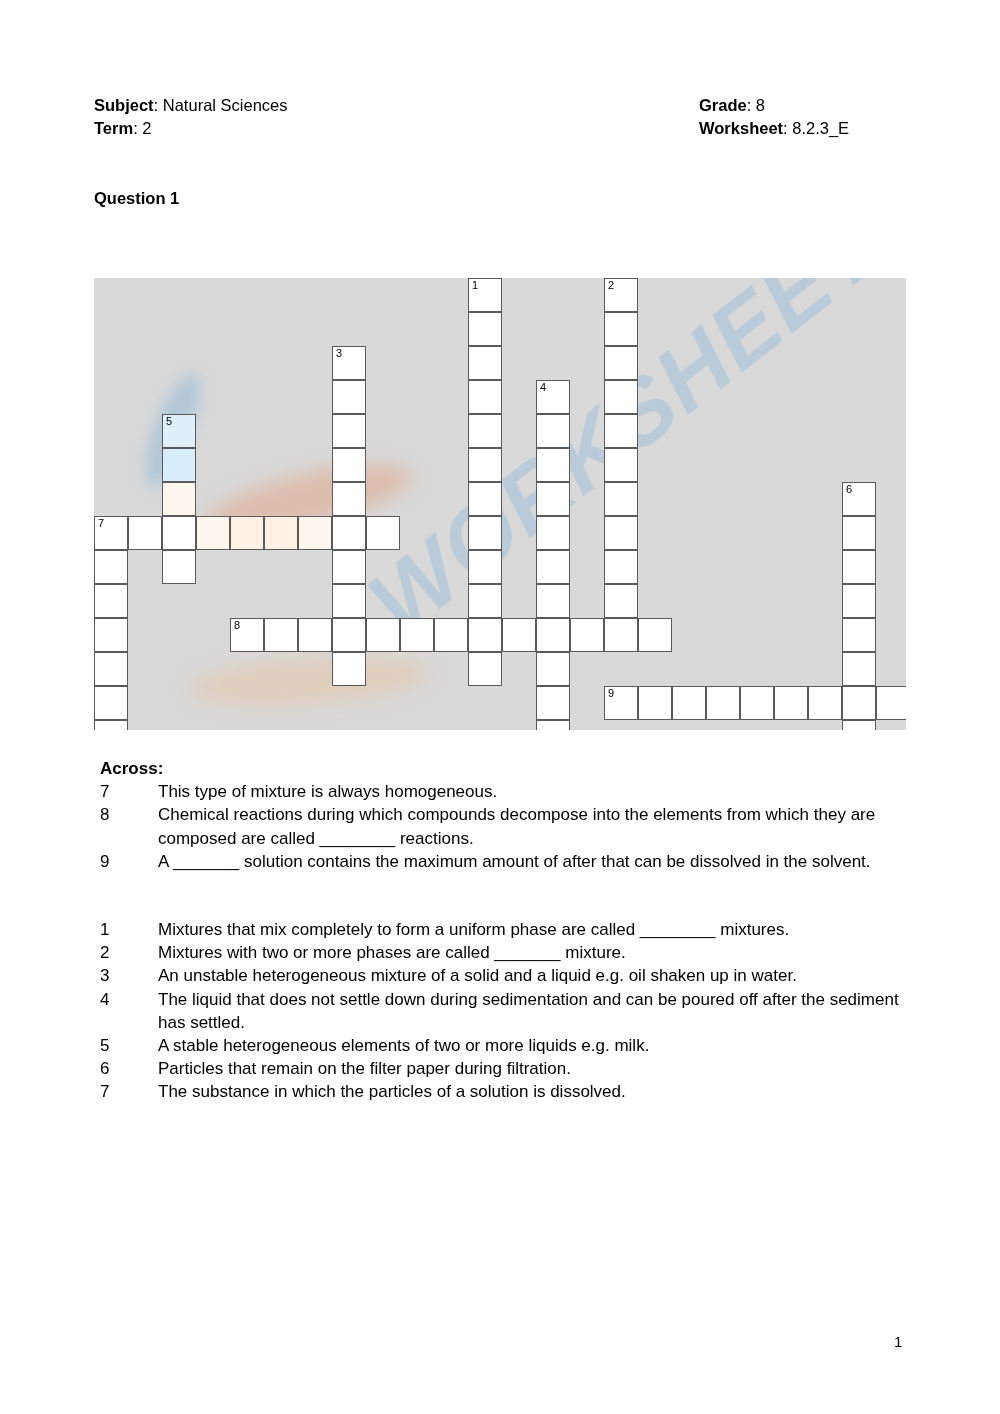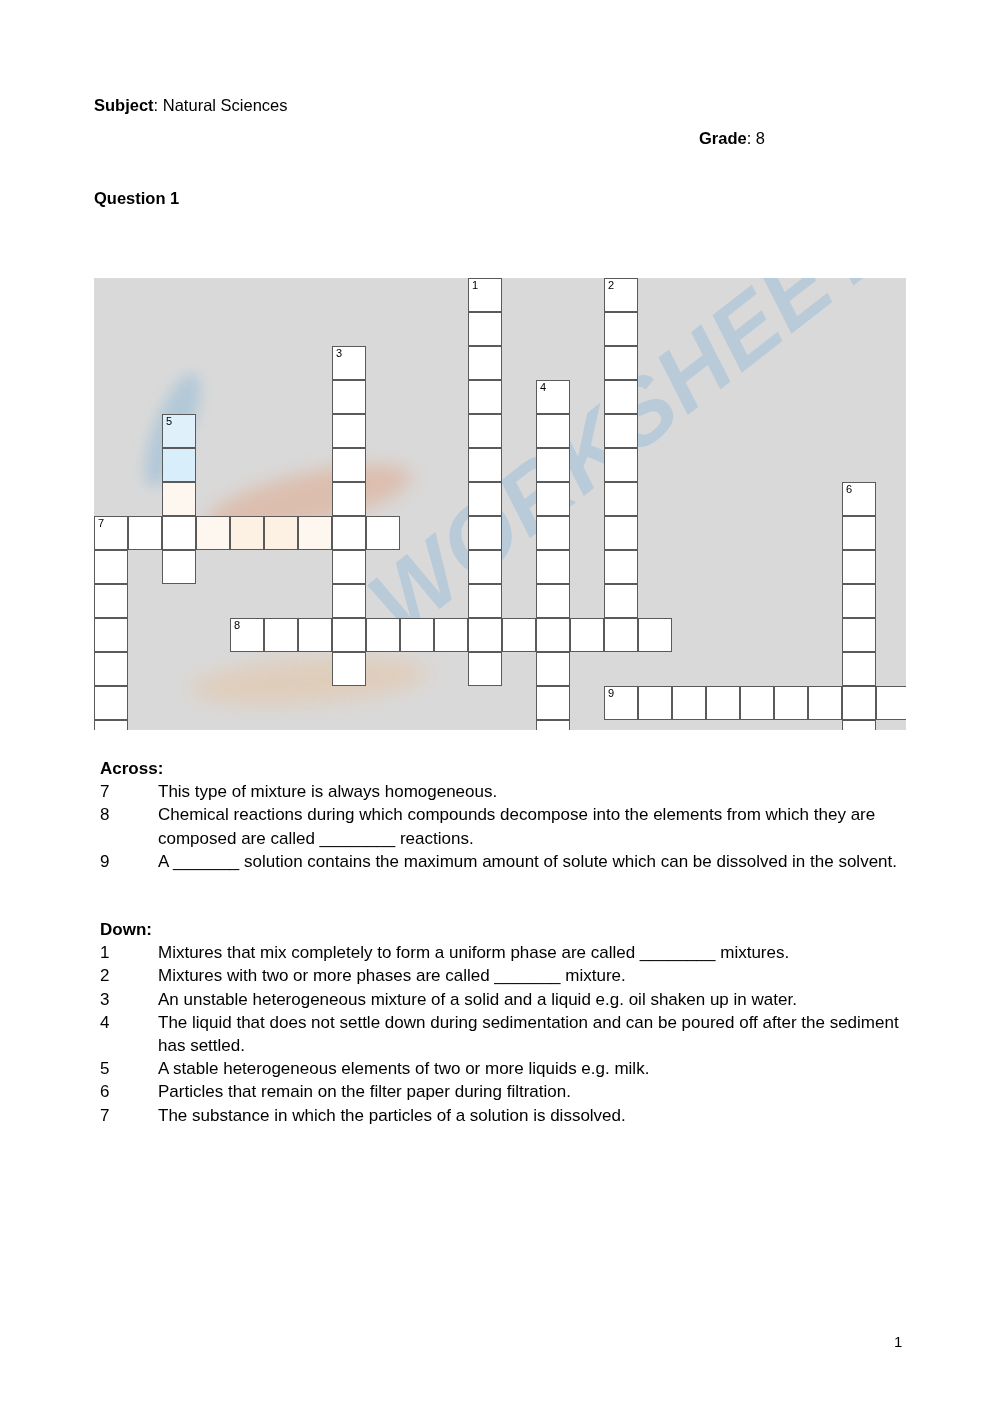--- a/index.html
+++ b/index.html
@@ -29,21 +29,21 @@
     top: 94px;
     width: 812px;
     font-size: 16.5px;
     line-height: 23px;
   }
   .header-row {
     display: flex;
     width: 100%;
   }
   .hdr-left { width: 605px; white-space: nowrap; }
-  .hdr-right { white-space: nowrap; margin-top: 33px; }
+  .hdr-right { white-space: nowrap; }
   .bold { font-weight: bold; }
 
   
   .question-title {
     position: absolute;
     left: 94px;
     top: 189px;
     font-size: 16.5px;
     font-weight: bold;
   }
@@ -172,20 +172,24 @@
 </style>
 </head>
 <body>
 
 <div class="page">
 
   <div class="header">
     <div class="header-row">
       <div class="hdr-left"><span class="bold">Subject</span>: <span>Natural Sciences</span></div>
       <div class="hdr-right"><span class="bold">Grade</span>: <span>8</span></div>
+    </div>
+    <div class="header-row">
+      <div class="hdr-left"><span class="bold">Term</span>: <span>2</span></div>
+      <div class="hdr-right"><span class="bold">Worksheet</span>: <span>8.2.3_E</span></div>
     </div>
   </div>
 
   <div class="question-title">Question 1</div>
 
   <div class="crossword" id="crossword-grid">
     <div class="wm wm-blue"></div>
     <div class="wm wm-peach"></div>
     <div class="wm wm-peach2"></div>
 
@@ -302,26 +306,25 @@
     <div class="clue">
       <div class="clue-num">7</div>
       <div class="clue-text">This type of mixture is always homogeneous.</div>
     </div>
     <div class="clue">
       <div class="clue-num">8</div>
       <div class="clue-text">Chemical reactions during which compounds decompose into the elements from which they are composed are called ________ reactions.</div>
     </div>
     <div class="clue">
       <div class="clue-num">9</div>
-      <div class="clue-text">A _______ solution contains the maximum amount of solute which can be dissolved in the solvent.</div>
+      <div class="clue-text">A _______ solution contains the maximum amount of after that can be dissolved in the solvent.</div>
     </div>
   </div>
 
   <div class="clues down">
-    <div class="clue-heading">Down:</div>
     <div class="clue">
       <div class="clue-num">1</div>
       <div class="clue-text">Mixtures that mix completely to form a uniform phase are called ________ mixtures.</div>
     </div>
     <div class="clue">
       <div class="clue-num">2</div>
       <div class="clue-text">Mixtures with two or more phases are called _______ mixture.</div>
     </div>
     <div class="clue">
       <div class="clue-num">3</div>

